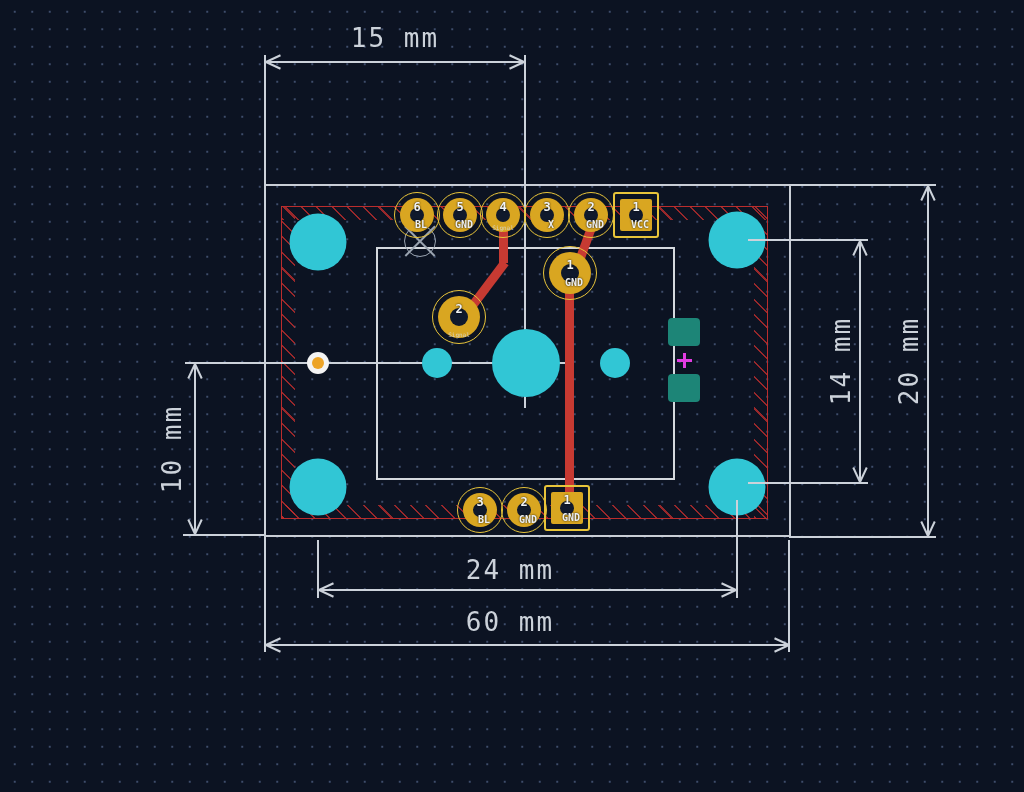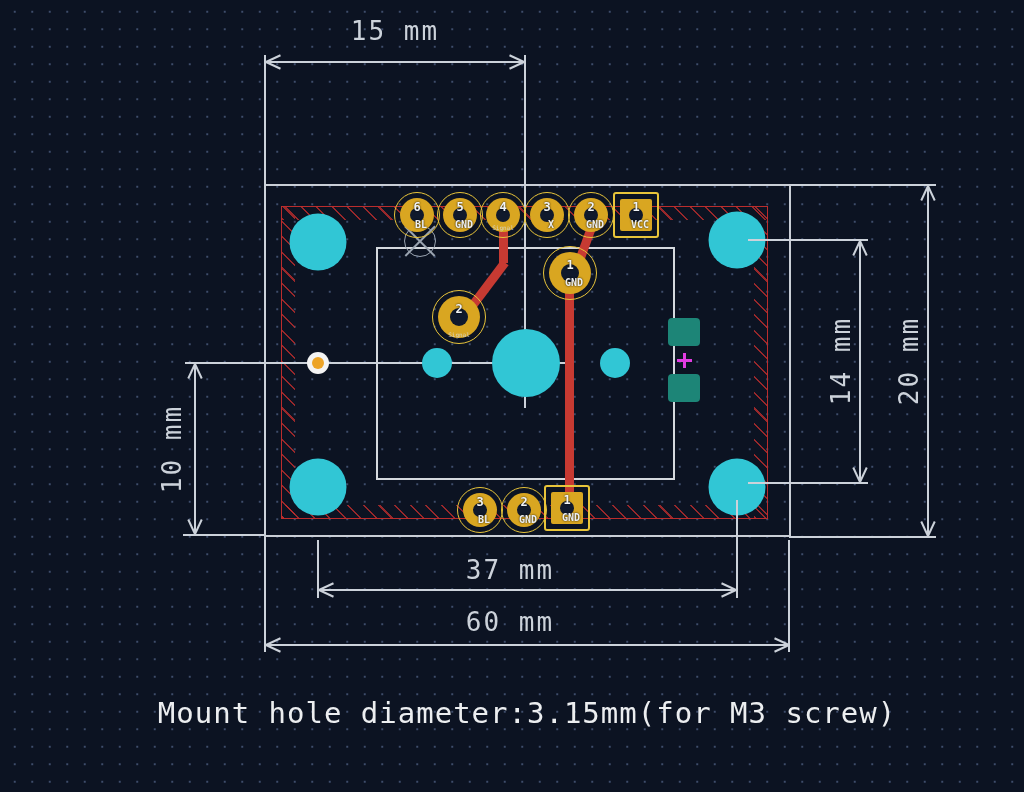--- a/index.html
+++ b/index.html
@@ -168,21 +168,21 @@
     <span class="pnum">1</span>
     <span class="plabel">GND</span>
   </div>
 
   <div class="wline" style="left:264px;top:55px;width:2px;height:597px;"></div>
   <div class="wline" style="left:266px;top:61px;width:258px;height:2px;"></div>
   <div class="ah ahh" style="left:266px;top:61px;transform-origin:left center;transform:rotate(25deg);"></div>
   <div class="ah ahh" style="left:266px;top:61px;transform-origin:left center;transform:rotate(-25deg);"></div>
   <div class="ah ahh" style="left:508px;top:61px;transform-origin:right center;transform:rotate(25deg);"></div>
   <div class="ah ahh" style="left:508px;top:61px;transform-origin:right center;transform:rotate(-25deg);"></div>
-  <div class="dimtext" style="left:395px;top:31px;">15 mm</div>
+  <div class="dimtext" style="left:395px;top:38px;">15 mm</div>
 
   <div class="wline" style="left:183px;top:534px;width:82px;height:2px;"></div>
   <div class="wline" style="left:194px;top:364px;width:2px;height:170px;"></div>
   <div class="ah ahv" style="left:194px;top:364px;transform-origin:top center;transform:rotate(25deg);"></div>
   <div class="ah ahv" style="left:194px;top:364px;transform-origin:top center;transform:rotate(-25deg);"></div>
   <div class="ah ahv" style="left:194px;top:518px;transform-origin:bottom center;transform:rotate(25deg);"></div>
   <div class="ah ahv" style="left:194px;top:518px;transform-origin:bottom center;transform:rotate(-25deg);"></div>
   <div class="dimtext rot" style="left:172px;top:449px;">10 mm</div>
 
   <div class="wline" style="left:748px;top:239px;width:120px;height:2px;"></div>
@@ -203,25 +203,24 @@
   <div class="ah ahv" style="left:927px;top:520px;transform-origin:bottom center;transform:rotate(-25deg);"></div>
   <div class="dimtext rot" style="left:909px;top:361px;">20 mm</div>
 
   <div class="wline" style="left:317px;top:540px;width:2px;height:58px;"></div>
   <div class="wline" style="left:736px;top:500px;width:2px;height:98px;"></div>
   <div class="wline" style="left:319px;top:589px;width:417px;height:2px;"></div>
   <div class="ah ahh" style="left:319px;top:589px;transform-origin:left center;transform:rotate(25deg);"></div>
   <div class="ah ahh" style="left:319px;top:589px;transform-origin:left center;transform:rotate(-25deg);"></div>
   <div class="ah ahh" style="left:720px;top:589px;transform-origin:right center;transform:rotate(25deg);"></div>
   <div class="ah ahh" style="left:720px;top:589px;transform-origin:right center;transform:rotate(-25deg);"></div>
-  <div class="dimtext" style="left:510px;top:570px;">37 mm</div>
+  <div class="dimtext" style="left:510px;top:570px;">24 mm</div>
 
   <div class="wline" style="left:788px;top:540px;width:2px;height:112px;"></div>
   <div class="wline" style="left:266px;top:644px;width:523px;height:2px;"></div>
   <div class="ah ahh" style="left:266px;top:644px;transform-origin:left center;transform:rotate(25deg);"></div>
   <div class="ah ahh" style="left:266px;top:644px;transform-origin:left center;transform:rotate(-25deg);"></div>
   <div class="ah ahh" style="left:773px;top:644px;transform-origin:right center;transform:rotate(25deg);"></div>
   <div class="ah ahh" style="left:773px;top:644px;transform-origin:right center;transform:rotate(-25deg);"></div>
   <div class="dimtext" style="left:510px;top:622px;">60 mm</div>
 
-  <div class="note">Mount hole diameter:3.15mm(for M3 screw)</div>
 
 </div>
 
 </body></html>

